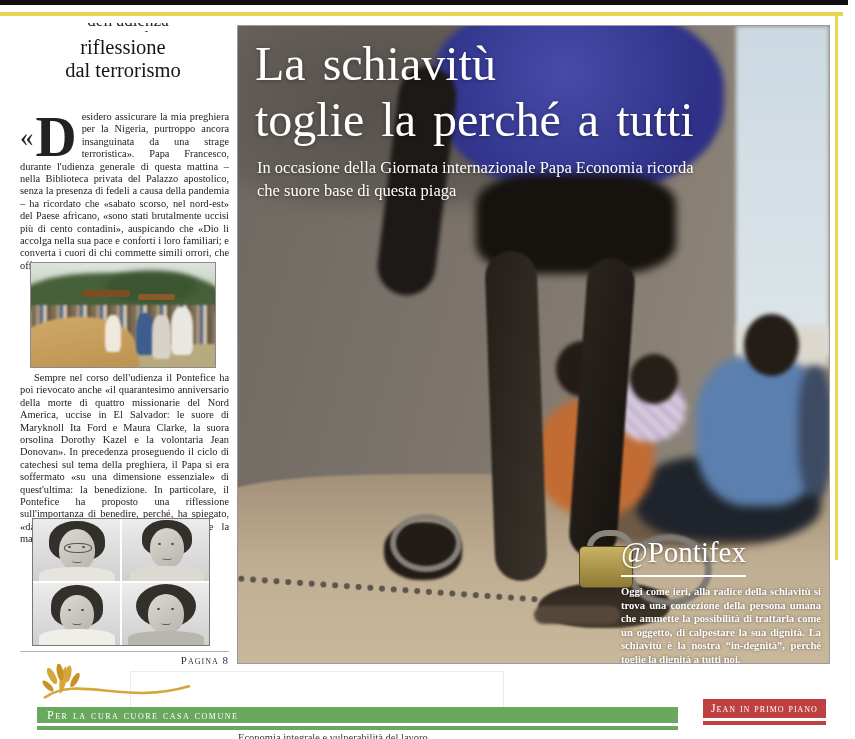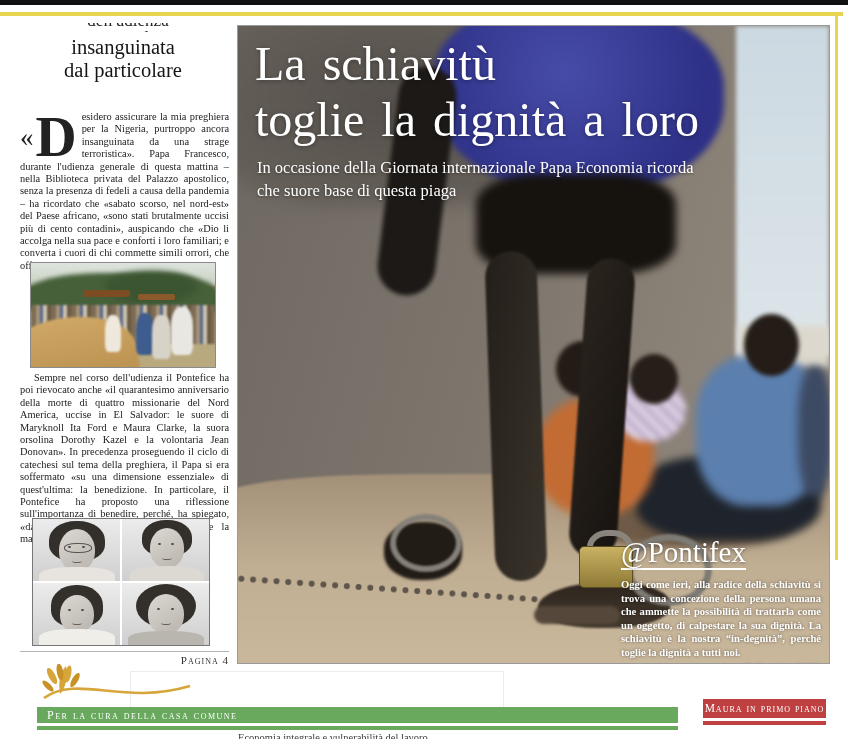--- a/index.html
+++ b/index.html
@@ -80,21 +80,21 @@
   .feat .cuff-b{left:152px;top:488px;width:60px;height:46px;border:6px solid #85817a;border-radius:50%;background:transparent;filter:blur(1px);}
   .feat .chain-g{left:0px;top:560px;width:300px;height:0;border-top:6px dotted #5d554b;transform:rotate(4deg);filter:blur(.5px);}
   .feat .lock{left:341px;top:520px;width:52px;height:40px;background:linear-gradient(#c9b263,#8f7a36);border:1px solid #5c4d20;border-radius:5px;filter:blur(.4px);}
   .feat .lock-sh{left:349px;top:504px;width:34px;height:26px;border:6px solid #8a8populate0;border:6px solid #8a857c;border-radius:45%;background:transparent;filter:blur(.6px);}
 
   .f-head{left:17px;top:10px;width:566px;color:#fff;font-size:48px;line-height:56px;word-spacing:5px;
           text-shadow:0 1px 4px rgba(0,0,0,.35);}
   .f-sub{left:19px;top:130px;width:540px;color:#fff;font-size:16.5px;line-height:23px;
          text-shadow:0 1px 3px rgba(0,0,0,.45);}
   .pontifex{left:383px;top:510px;width:200px;color:#fff;}
-  .px-handle{display:inline-block;font-size:29px;line-height:32px;border-bottom:2px solid #fff;padding-bottom:0;
+  .px-handle{display:inline-block;font-size:29px;line-height:32px;border-bottom:2px solid #fff;padding-bottom:7px;
              text-shadow:0 1px 3px rgba(0,0,0,.4);}
   .px-quote{margin-top:8px;font-size:10.6px;line-height:13.6px;font-weight:bold;text-align:justify;
             text-shadow:0 0 3px rgba(0,0,0,.55);}
   .px-date{margin-top:2px;font-size:10.5px;font-style:italic;font-weight:bold;text-align:right;
            text-shadow:0 0 3px rgba(0,0,0,.55);}
 
   
   .panel{left:130px;top:671px;width:372px;height:36px;background:#fff;border:1px solid #ececec;}
   .wheat{left:30px;top:664px;width:170px;height:46px;}
   .g-banner{left:37px;top:707px;width:641px;height:16px;background:#68a95d;color:#fff;
@@ -112,22 +112,22 @@
 
   <div class="abs top-black"></div>
   <div class="abs gold-h"></div>
   <div class="abs gold-v"></div>
 
   <div class="abs cut-top">
     <span>dell'udienza generale</span>
   </div>
 
   <div class="abs lc-head">
-    <div>insanguinata</div>
-    <div>dal particolare</div>
+    <div>riflessione</div>
+    <div>dal terrorismo</div>
   </div>
 
   <div class="abs lc-para p1">
     <span class="dropwrap">
         <span class="openq">«</span>
         <span class="dropcap">D</span>
       </span><span>esidero assicurare la mia preghiera per la Nigeria, purtroppo ancora insanguinata da una strage terroristica». Papa Francesco, durante l'udienza generale di questa mattina – nella Biblioteca privata del Palazzo apostolico, senza la presenza di fedeli a causa della pandemia – ha ricordato che «sabato scorso, nel nord-est» del Paese africano, «sono stati brutalmente uccisi più di cento contadini», auspicando che «Dio li accolga nella sua pace e conforti i loro familiari; e converta i cuori di chi commette simili orrori, che offendono gravemente il suo nome».</span>
   </div>
 
   <div class="abs fun">
@@ -178,21 +178,21 @@
       <div class="hair" style="left:14px;top:1px;width:60px;height:44px;border-radius:50%;"></div>
       <div class="face" style="left:26px;top:11px;width:36px;height:40px;"></div>
       <div class="eye" style="left:35px;top:25px;"></div>
       <div class="eye" style="left:49px;top:25px;"></div>
       <div class="mouth" style="left:39px;top:38px;"></div>
       <div class="torso" style="left:6px;top:48px;width:76px;height:16px;background:#b9b5af;"></div>
     </div>
   </div>
 
   <div class="abs lc-rule"></div>
-  <div class="abs pagina">Pagina 4</div>
+  <div class="abs pagina">Pagina 8</div>
 
   <div class="abs feat">
     <div class="abs wall"></div>
     <div class="abs gravel"></div>
     <div class="abs sky"></div>
     <div class="abs building"></div>
     <div class="abs ground"></div>
     <div class="abs p-legs"></div>
     <div class="abs p-pants"></div>
     <div class="abs p-orange"></div>
@@ -211,21 +211,21 @@
     <div class="abs foot-b"></div>
     <div class="abs cuff-b"></div>
     <div class="abs foot"></div>
     <div class="abs toes"></div>
     <div class="abs cuff"></div>
     <div class="abs lock-sh"></div>
     <div class="abs lock"></div>
 
     <div class="abs f-head">
       <div>La schiavitù</div>
-      <div>toglie la dignità a loro</div>
+      <div>toglie la perché a tutti</div>
     </div>
     <div class="abs f-sub">
       <div>In occasione della Giornata internazionale Papa Economia ricorda</div>
       <div>che suore base di questa piaga</div>
     </div>
 
     <div class="abs pontifex">
       <div class="px-handle">@Pontifex</div>
       <div class="px-quote">Oggi come ieri, alla radice della schiavitù si trova una concezione della persona umana che ammette la possibilità di trattarla come un oggetto, di calpestare la sua dignità. La schiavitù è la nostra “in-degnità”, perché toglie la dignità a tutti noi.</div>
       <div class="px-date">(9 dicembre 2020)</div>
@@ -235,21 +235,21 @@
   <div class="abs panel"></div>
   <svg class="abs wheat" viewBox="0 0 170 46">
     <path d="M14 34 C 48 10, 92 42, 160 22" stroke="#d7a63a" stroke-width="2.6" fill="none"></path>
     <path d="M30 30 C 28 18, 30 8, 36 2 C 38 12, 36 24, 30 30 Z" fill="#d7a63a"></path>
     <ellipse cx="22" cy="12" rx="3.4" ry="9" transform="rotate(-28 22 12)" fill="#d7a63a"></ellipse>
     <ellipse cx="30" cy="8" rx="3.2" ry="8.6" transform="rotate(-10 30 8)" fill="#c89227"></ellipse>
     <ellipse cx="38" cy="10" rx="3.2" ry="8.6" transform="rotate(12 38 10)" fill="#d7a63a"></ellipse>
     <ellipse cx="45" cy="16" rx="3" ry="8" transform="rotate(30 45 16)" fill="#c89227"></ellipse>
     <ellipse cx="18" cy="22" rx="2.8" ry="7.4" transform="rotate(-45 18 22)" fill="#c89227"></ellipse>
   </svg>
-  <div class="abs g-banner">Per la cura della casa comune</div>
+  <div class="abs g-banner">Per la cura cuore casa comune</div>
   <div class="abs g-line"></div>
-  <div class="abs r-box">Maura in primo piano</div>
+  <div class="abs r-box">Jean in primo piano</div>
   <div class="abs r-line"></div>
   <div class="abs cut-bottom">
     <span>Economia integrale e vulnerabilità del lavoro</span>
   </div>
 
 </div>
 
 </body></html>

